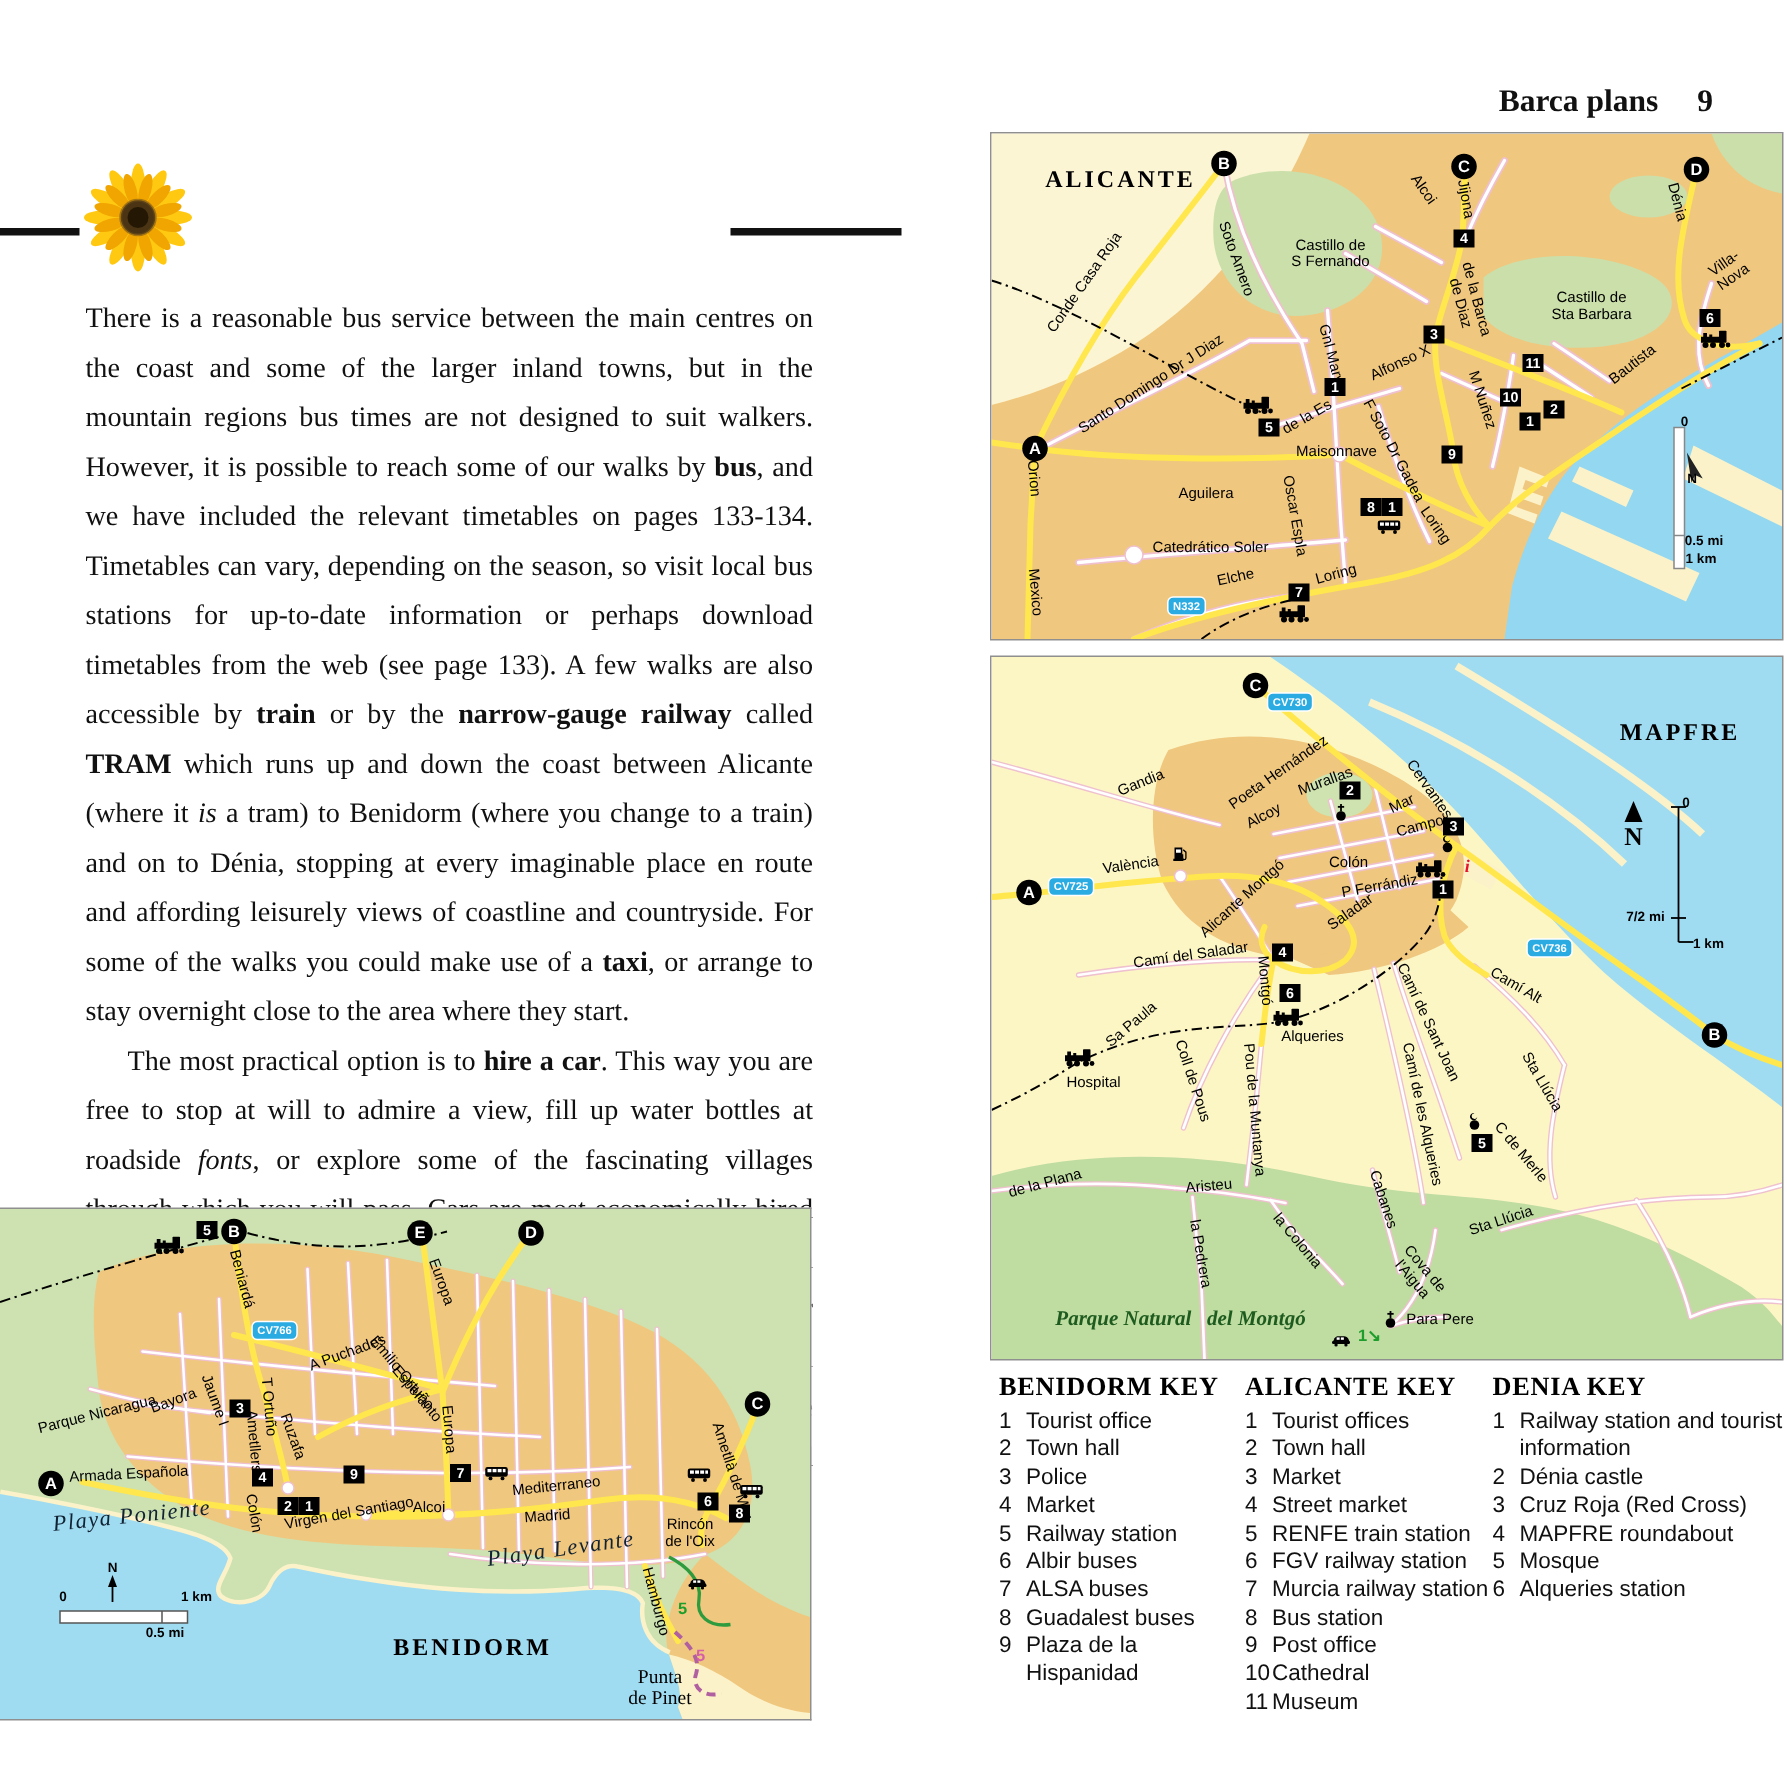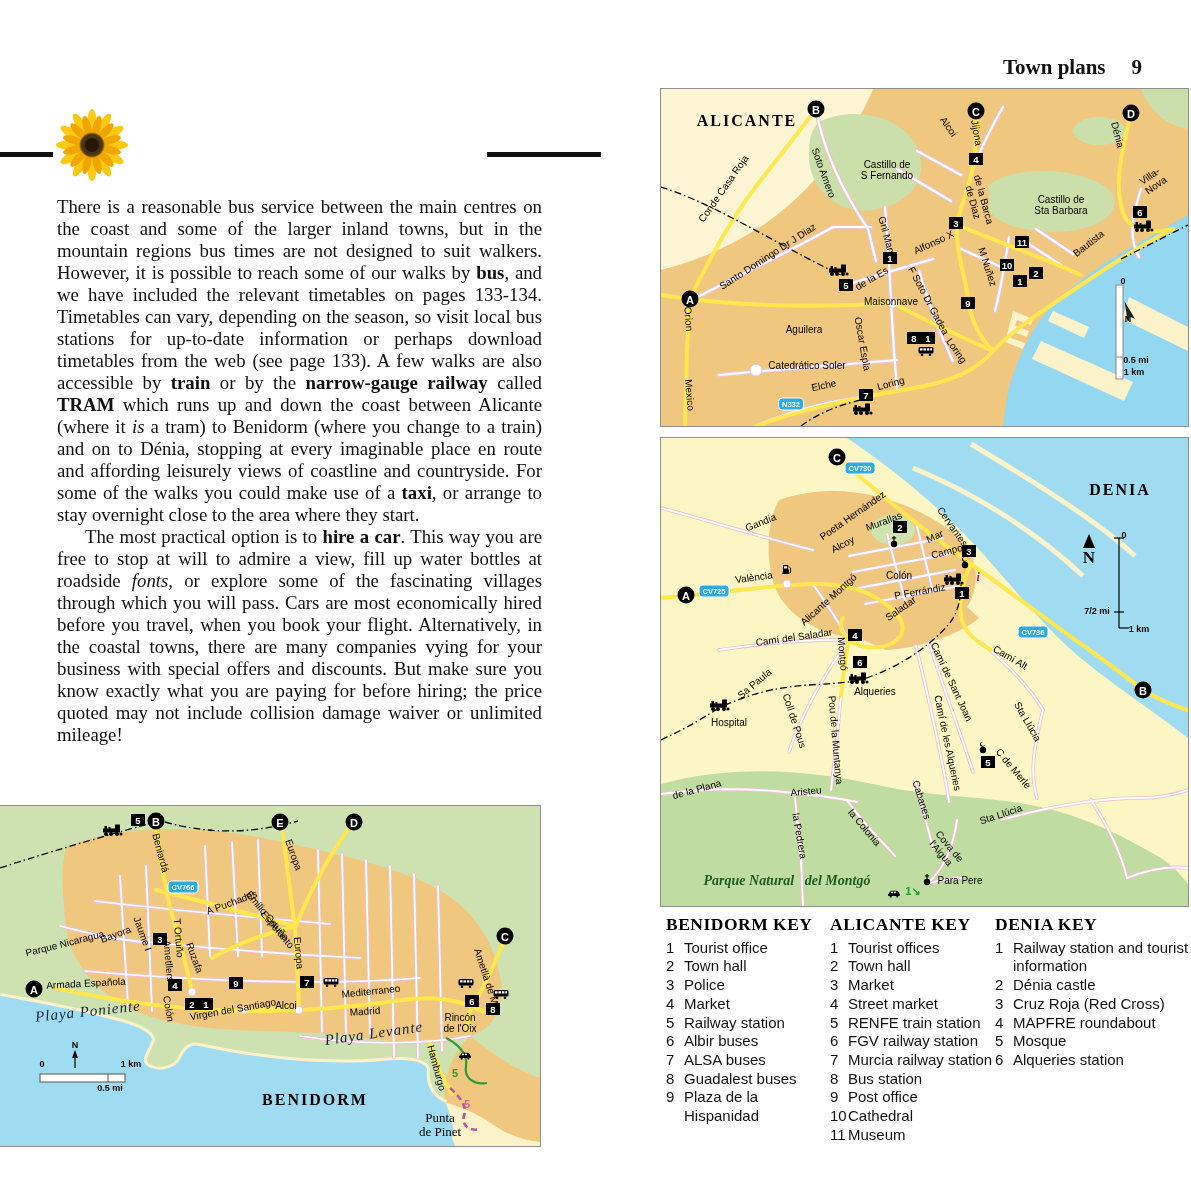--- a/index.html
+++ b/index.html
@@ -14,21 +14,21 @@
   
   .rule{position:absolute;height:5px;background:#111;top:152px;}
   .rule-l{left:0;width:53px;}
   .rule-r{left:487px;width:114px;}
   .sunflower{position:absolute;left:55px;top:108px;width:74px;height:74px;}
   h1.title{position:absolute;left:127px;top:106px;margin:0;font-family:"DejaVu Sans",sans-serif;
            font-style:italic;font-weight:500;font-size:52px;letter-spacing:-1px;color:#151515;white-space:nowrap;}
 
   
   .bodytext{position:absolute;left:57px;top:196px;width:485px;text-align:justify;
-            font-size:18.8px;line-height:22px;}
+            font-size:18.8px;line-height:33px;}
   .bodytext p{margin:0;}
   .bodytext p.p2{text-indent:28px;}
   .b{font-weight:bold;}
   .i{font-style:italic;}
 
   
   .map{position:absolute;overflow:hidden;background:#fff;border:1.5px solid #8f8f8f;}
   .map svg.geo{position:absolute;left:0;top:0;}
   .map-alicante{left:660px;top:88px;width:527px;height:337px;}
   .map-denia{left:660px;top:437px;width:527px;height:468px;}
@@ -66,21 +66,21 @@
   .keyrow{display:flex;}
   .keynum{width:18px;flex:none;}
   .keytext{flex:1;}
 </style>
 </head>
 <body>
 
 <div class="page">
 
   <div class="pagehead">
-    <span>Town plans</span><span class="pagenum">9</span>
+    <span>Barca plans</span><span class="pagenum">9</span>
   </div>
 
   <span class="rule rule-l"></span>
   <span class="rule rule-r"></span>
   <span class="sunflower">
     <svg width="74" height="74" viewBox="-37 -37 74 74">
       <g fill="#FFC912">
         <ellipse cx="23" cy="0" rx="13" ry="4.6"></ellipse>
           <ellipse cx="23" cy="0" rx="13" ry="4.6" transform="rotate(30)"></ellipse>
         <ellipse cx="23" cy="0" rx="13" ry="4.6" transform="rotate(60)"></ellipse>
@@ -353,21 +353,21 @@
         <path d="M0,302 C30,288 45,278 58,270 C120,240 165,250 198,242 C230,234 268,210 288,186 C298,174 300,158 300,146"></path>
       </g>
       <circle cx="194" cy="197" r="5" fill="#fff" stroke="#EFC0CF"></circle>
       <circle cx="126" cy="146" r="4" fill="#fff" stroke="#EFC0CF"></circle>
       <line x1="458" y1="100" x2="458" y2="190" stroke="#000" stroke-width="1.2"></line>
       <line x1="453" y1="100" x2="463" y2="100" stroke="#000" stroke-width="1.2"></line>
       <line x1="453" y1="174" x2="463" y2="174" stroke="#000" stroke-width="1.2"></line>
       <path d="M458,190 h10" stroke="#000" stroke-width="1.2"></path>
       <path d="M428,96 L434,110 H422 Z" fill="#000"></path>
     </svg>
-  <div class="lab mtitle" style="left: 459px; top: 52px;">DENIA</div>
+  <div class="lab mtitle" style="left: 459px; top: 52px;">MAPFRE</div>
       <div class="lab street" style="left: 100px; top: 85px; transform: translate(-50%, -50%) rotate(-22deg);">Gandia</div>
       <div class="lab street" style="left: 192px; top: 78px; transform: translate(-50%, -50%) rotate(-35deg);">Poeta Hernández</div>
       <div class="lab street" style="left: 223px; top: 84px; transform: translate(-50%, -50%) rotate(-20deg);">Murallas</div>
       <div class="lab street" style="left: 182px; top: 107px; transform: translate(-50%, -50%) rotate(-28deg);">Alcoy</div>
       <div class="lab street" style="left: 291px; top: 89px; transform: translate(-50%, -50%) rotate(55deg);">Cervantes</div>
       <div class="lab street" style="left: 274px; top: 99px; transform: translate(-50%, -50%) rotate(-25deg);">Mar</div>
       <div class="lab street" style="left: 286px; top: 114px; transform: translate(-50%, -50%) rotate(-15deg);">Campo</div>
       <div class="lab street" style="left: 238px; top: 138px;">Colón</div>
       <div class="lab street" style="left: 259px; top: 154px; transform: translate(-50%, -50%) rotate(-10deg);">P Ferrándiz</div>
       <div class="lab street" style="left: 240px; top: 171px; transform: translate(-50%, -50%) rotate(-35deg);">Saladar</div>

